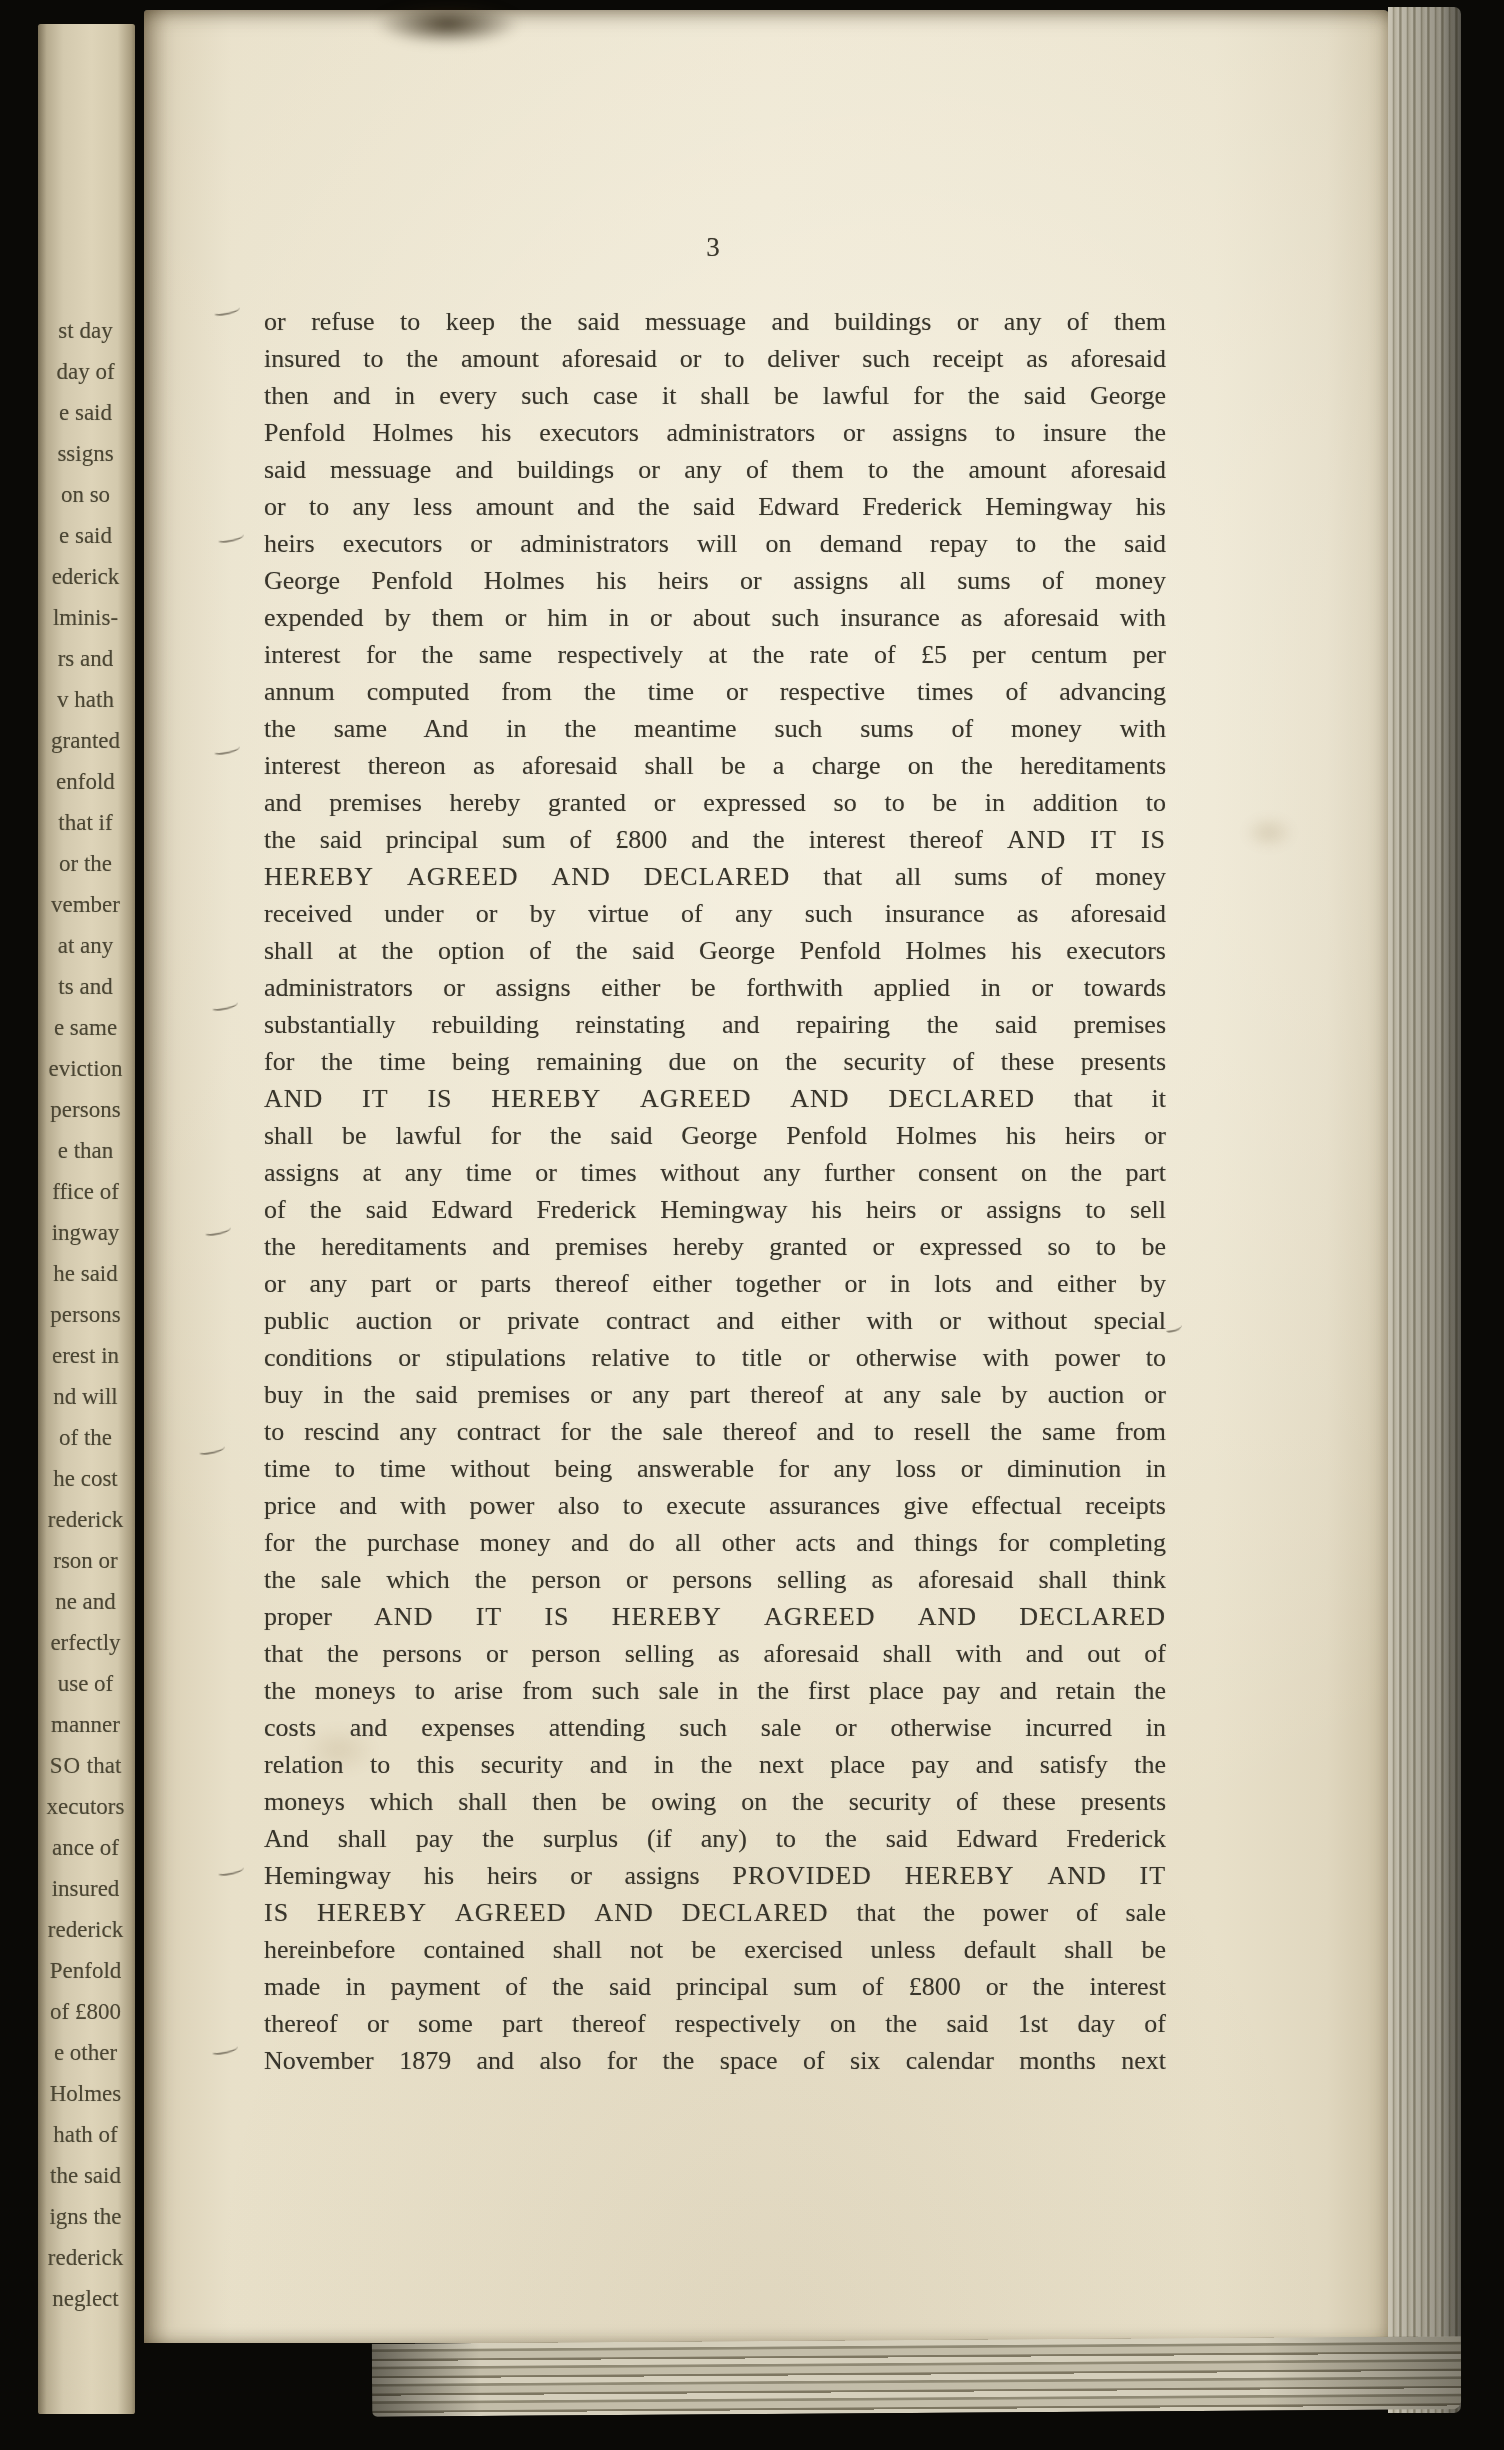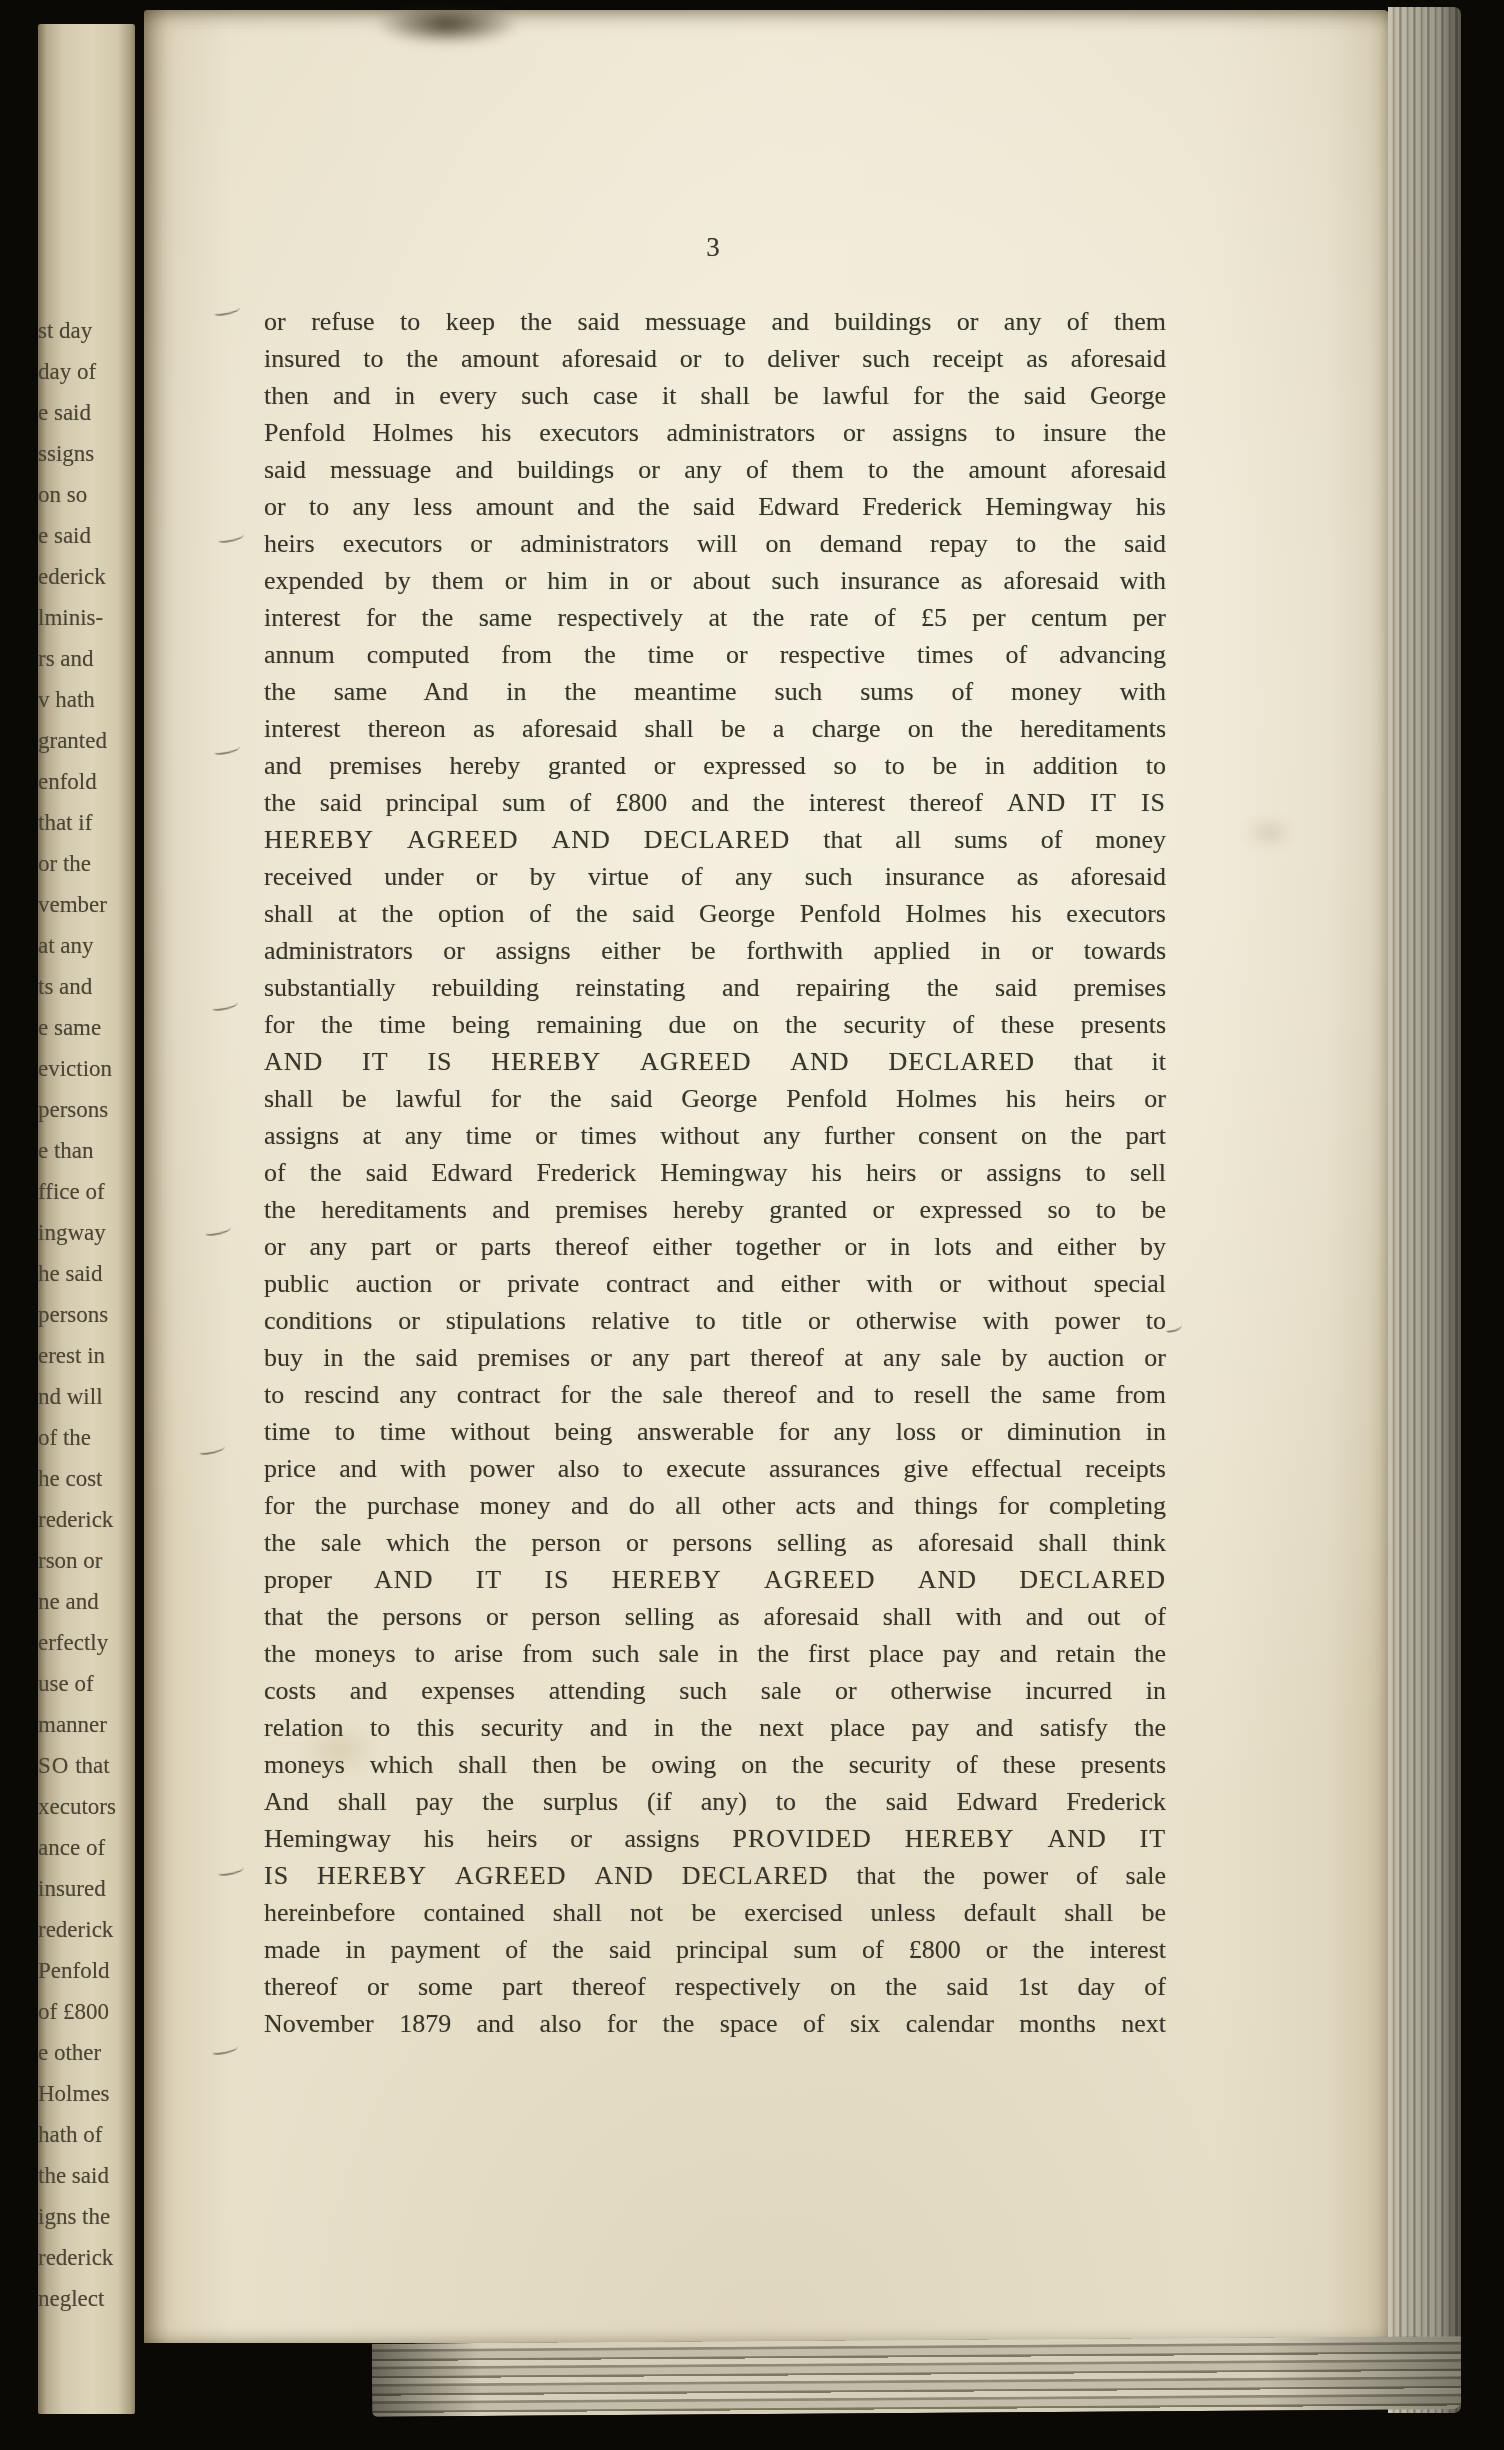--- a/index.html
+++ b/index.html
@@ -4,21 +4,21 @@
 <title>Scanned Deed Page 3</title>
 <style>
   *{box-sizing:border-box;}
   html,body{margin:0;padding:0;background:#0a0906;}
   body{width:1505px;height:2450px;overflow:hidden;font-family:"Liberation Serif","DejaVu Serif",serif;}
   #scene{position:relative;width:1505px;height:2450px;background:#0a0906;}
 
   
   #left-edge{position:absolute;left:38px;top:24px;width:97px;height:2390px;border-radius:2.6px;
     background:linear-gradient(90deg,#7c7158 0%,#b6ab8f 9%,#d3c9ae 26%,#ded4b9 55%,#d3c9ad 82%,#a89c7f 96%,#8a7e63 100%);}
-  #frag-col{padding:286px 2px 0 0;text-align:left;}
+  #frag-col{padding:286px 2px 0 0;text-align:center;}
   .frag{height:41px;line-height:41px;font-size:23px;color:#4b4634;white-space:nowrap;
     text-shadow:0 0 0.9px rgba(75,70,52,.4);}
 
   
   #page{position:absolute;left:144px;top:10.4px;width:1245px;height:2333px;border-radius:3.5px 5.2px 0 0;
     background:
       radial-gradient(130% 85% at 58% 30%, rgba(255,253,244,.55) 0%, rgba(255,253,244,0) 60%),
       radial-gradient(90% 60% at 50% 100%, rgba(120,100,60,.10) 0%, rgba(120,100,60,0) 50%),
       linear-gradient(90deg,#c6bb9e 0%,#dcd2b8 2%,#e8e0c9 7%,#ebe3cd 50%,#e8e0c9 86%,#e0d7bf 95%,#cdc2a6 100%),
       #e9e1cb;
@@ -126,20 +126,21 @@
     <div id="pageno">3</div>
 
     <div id="body-text">
         <div class="tline">or refuse to keep the said messuage and buildings or any of them</div>
         <div class="tline">insured to the amount aforesaid or to deliver such receipt as aforesaid</div>
         <div class="tline">then and in every such case it shall be lawful for the said George</div>
         <div class="tline">Penfold Holmes his executors administrators or assigns to insure the</div>
         <div class="tline">said messuage and buildings or any of them to the amount aforesaid</div>
         <div class="tline">or to any less amount and the said Edward Frederick Hemingway his</div>
         <div class="tline">heirs executors or administrators will on demand repay to the said</div>
+        <div class="tline">George Penfold Holmes his heirs or assigns all sums of money</div>
         <div class="tline">expended by them or him in or about such insurance as aforesaid with</div>
         <div class="tline">interest for the same respectively at the rate of £5 per centum per</div>
         <div class="tline">annum computed from the time or respective times of advancing</div>
         <div class="tline">the same And in the meantime such sums of money with</div>
         <div class="tline">interest thereon as aforesaid shall be a charge on the hereditaments</div>
         <div class="tline">and premises hereby granted or expressed so to be in addition to</div>
         <div class="tline">the said principal sum of £800 and the interest thereof <span class="caps">AND</span> <span class="caps">IT</span> <span class="caps">IS</span></div>
         <div class="tline"><span class="caps">HEREBY</span> <span class="caps">AGREED</span> <span class="caps">AND</span> <span class="caps">DECLARED</span> that all sums of money</div>
         <div class="tline">received under or by virtue of any such insurance as aforesaid</div>
         <div class="tline">shall at the option of the said George Penfold Holmes his executors</div>

